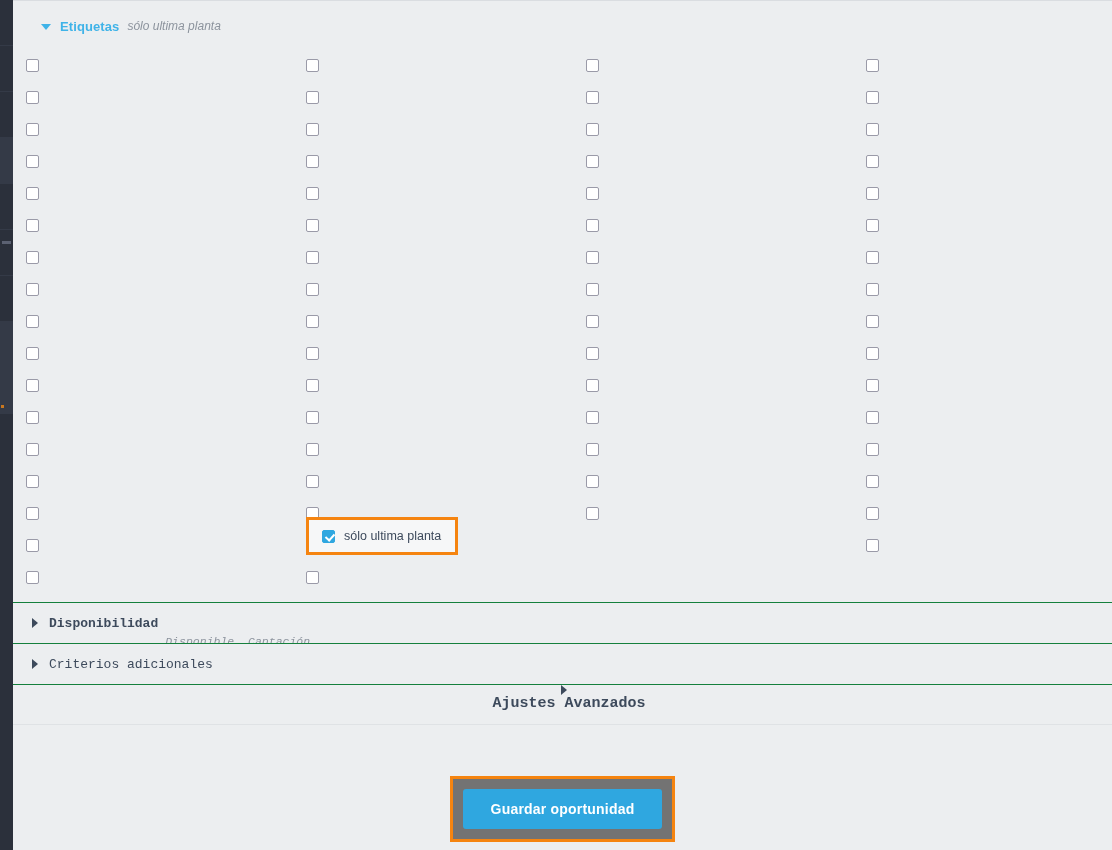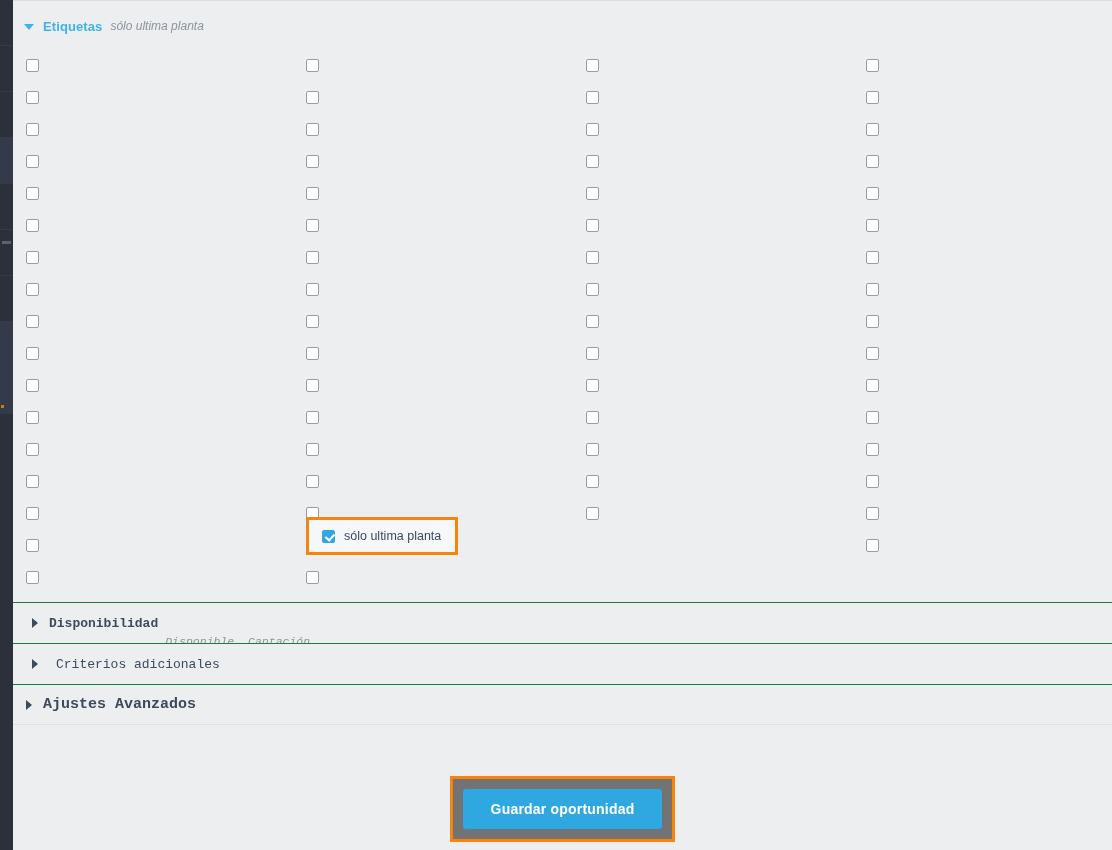--- a/index.html
+++ b/index.html
@@ -42,21 +42,21 @@
     background: #eceef0;
     border-top: 1px solid #dadde1;
   }
 
   
   .panel-open { position: relative; }
   .panel-head {
     position: absolute; left: 0; top: 13px;
     height: 24px;
     display: flex; align-items: center;
-    padding-left: 11px;
+    padding-left: 28px;
   }
   .caret-down {
     width: 0; height: 0;
     border-left: 5px solid transparent;
     border-right: 5px solid transparent;
     border-top: 6px solid #3fb3e8;
     margin-right: 9px;
     position: relative; top: 1px;
   }
   .caret-right {
@@ -135,25 +135,25 @@
   .srow {
     position: relative;
     height: 41px;
     border-top: 1px solid #15803d;
     display: flex; align-items: center;
     padding-left: 19px;
     background: #eceef0;
     font-family: Liberation Mono, monospace;
   }
   .srow.big { height: 41px; padding-left: 13px; }
-  .srow.last-sep { border-bottom: 1px solid #dfe2e5; }
+  .srow.last-sep { border-bottom: 1px solid #dfe2e5; flex-direction: column; }
   .s-title {
     font-size: 13px; font-weight: bold; color: #3d4a5c;
   }
-  .s-title.regular { font-weight: normal; margin-left: 7px; }
+  .s-title.regular { font-weight: normal; }
   .s-title.large { font-size: 15px; font-weight: bold; }
   .s-sub {
     font-size: 11.5px; font-style: italic;
     color: #8c939d; margin-left: 7px; margin-top: 36px;
   }
 
   
   .savewrap {
     position: absolute; left: 0; top: 770px;
     width: 1099px; height: 80px;

